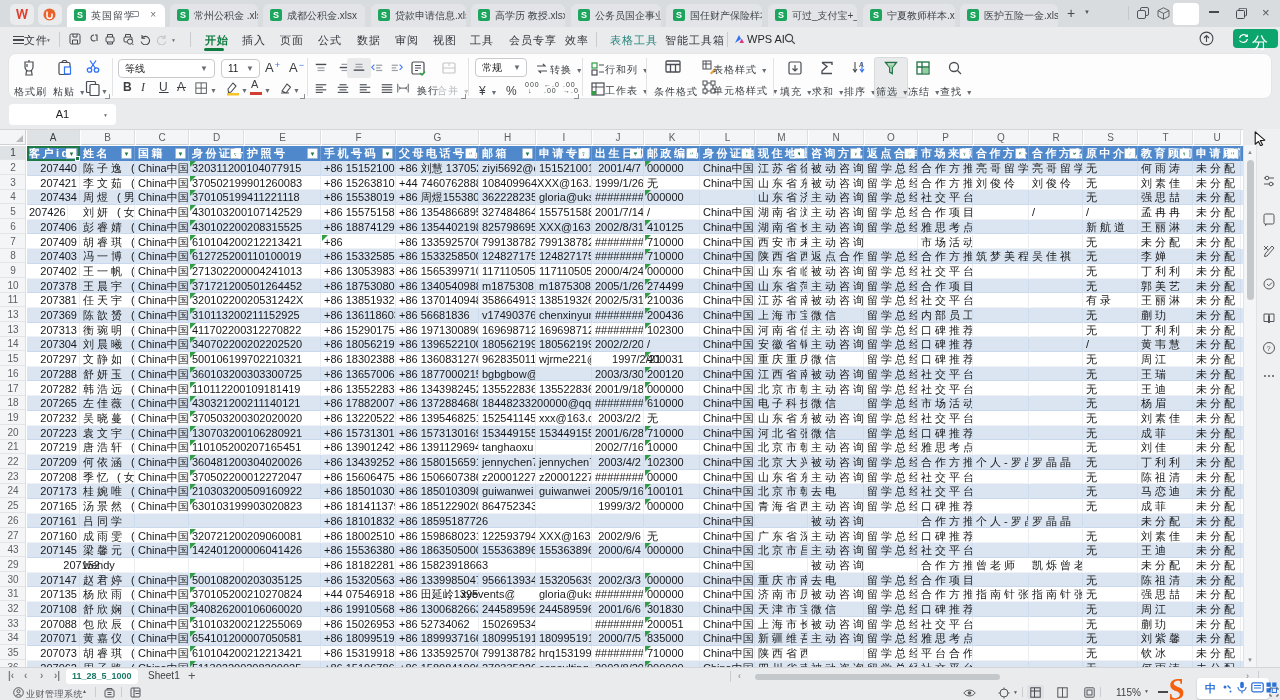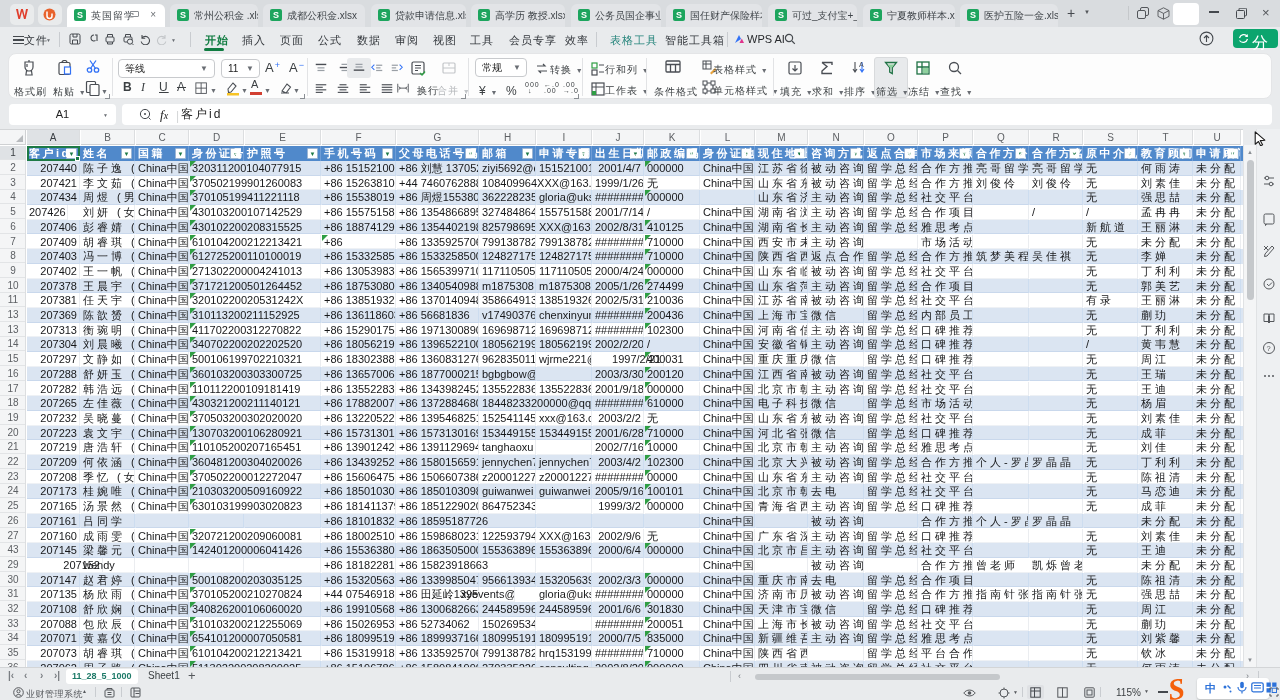--- a/index.html
+++ b/index.html
@@ -393,30 +393,20 @@
     </svg>
     <div class="tl" style="left:899px;top:31px;">冻结 <span class="dd">▼</span></div>
     <svg class="abs" style="left:938px;top:6px" width="16" height="16" viewBox="0 0 16 16">
       <circle cx="7" cy="7" r="4.5" fill="none" stroke="#4a4e54" stroke-width="1.3"></circle>
       <path d="M10.5 10.5 l3.5 3.5" stroke="#4a4e54" stroke-width="1.3"></path>
     </svg>
     <div class="tl" style="left:931px;top:31px;">查找 <span class="dd">▼</span></div>
   </div>
 <div id="fbar">
     <div id="nbox">A1<span style="position:absolute;right:8px;top:1px;color:#6a6e74;font-size:5px">▼</span></div>
-    <div id="fxbox">
-      <svg style="position:absolute;left:17px;top:4px" width="13" height="13" viewBox="0 0 13 13">
-        <circle cx="6" cy="6" r="4.6" fill="none" stroke="#45494e"></circle>
-        <circle cx="6" cy="6" r="1" fill="#45494e"></circle>
-        <path d="M9.5 9.5 l2 2" stroke="#45494e"></path>
-      </svg>
-      <i style="position:absolute;left:38px;top:0;font-family:'Liberation Serif',serif;font-size:13px">f<span style="font-size:10px">x</span></i>
-      <span style="position:absolute;left:54px;top:2px;color:#d3d5d7">|</span>
-      <span style="position:absolute;left:59px;top:0;letter-spacing:2px">客户id</span>
-    </div>
   </div>
 <div id="grid">
     <div class="corner">
       <div class="ctri"></div>
     </div>
     <div class="chd colsel" style="left:27px;width:53px">A</div>
     <div class="chd" style="left:81px;width:54px">B</div>
     <div class="chd" style="left:136px;width:53px">C</div>
     <div class="chd" style="left:190px;width:54px">D</div>
     <div class="chd" style="left:245px;width:76px">E</div>

